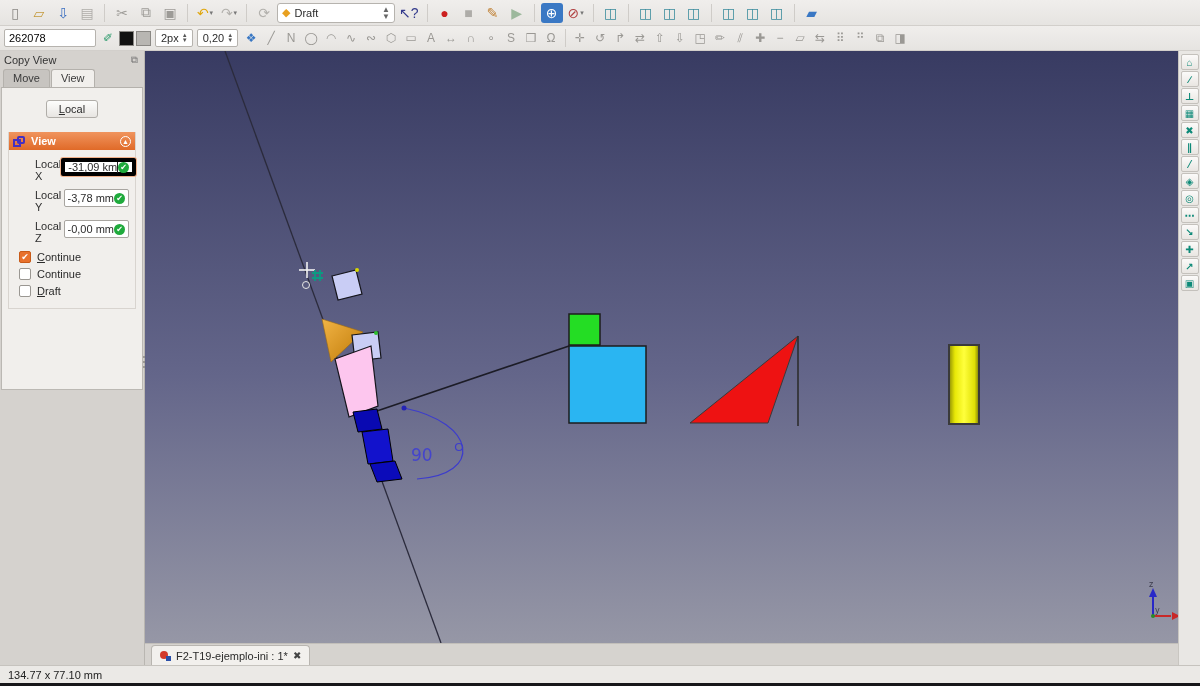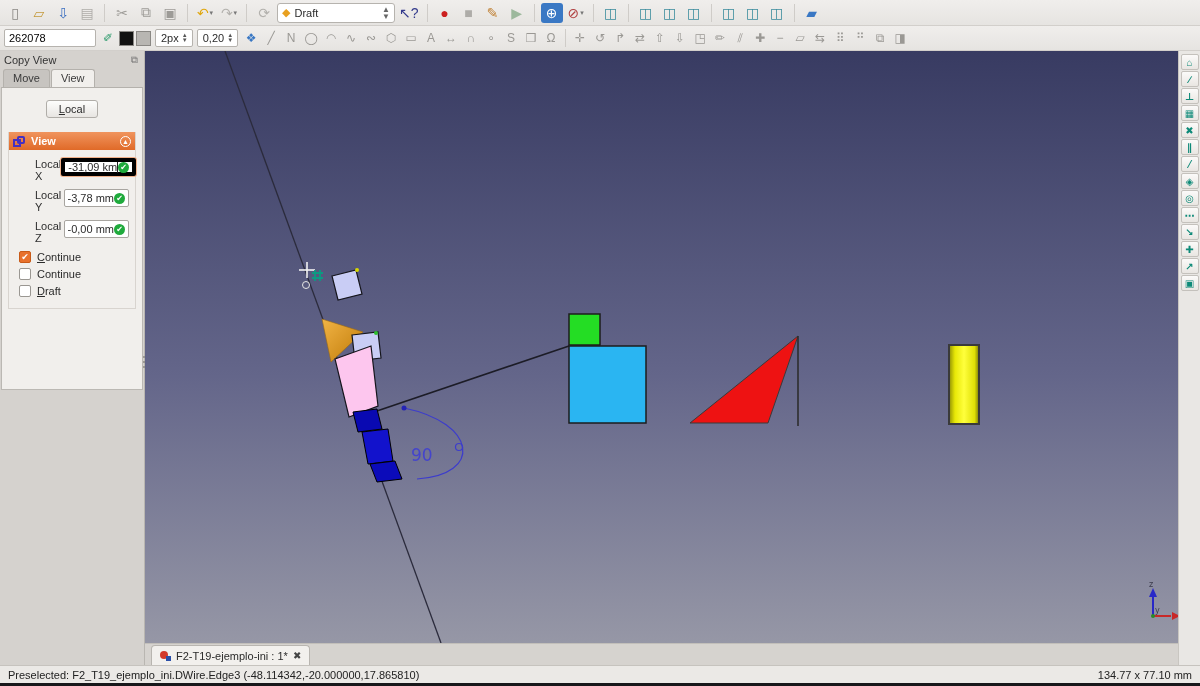--- a/index.html
+++ b/index.html
@@ -330,16 +330,15 @@
       <span class="snapbtn">◎</span>
       <span class="snapbtn">⋯</span>
       <span class="snapbtn">↘</span>
       <span class="snapbtn">✚</span>
       <span class="snapbtn">↗</span>
       <span class="snapbtn">▣</span>
     </div>
 </div>
 
 <div id="statusbar">
-  <span>Preselected: F2_T19_ejemplo_ini.DWire.Edge3 (-48.114342,-20.000000,17.865810)</span>
   <span>134.77 x 77.10 mm</span>
 </div>
 <div id="bottomstrip"></div>
 
 </body></html>

